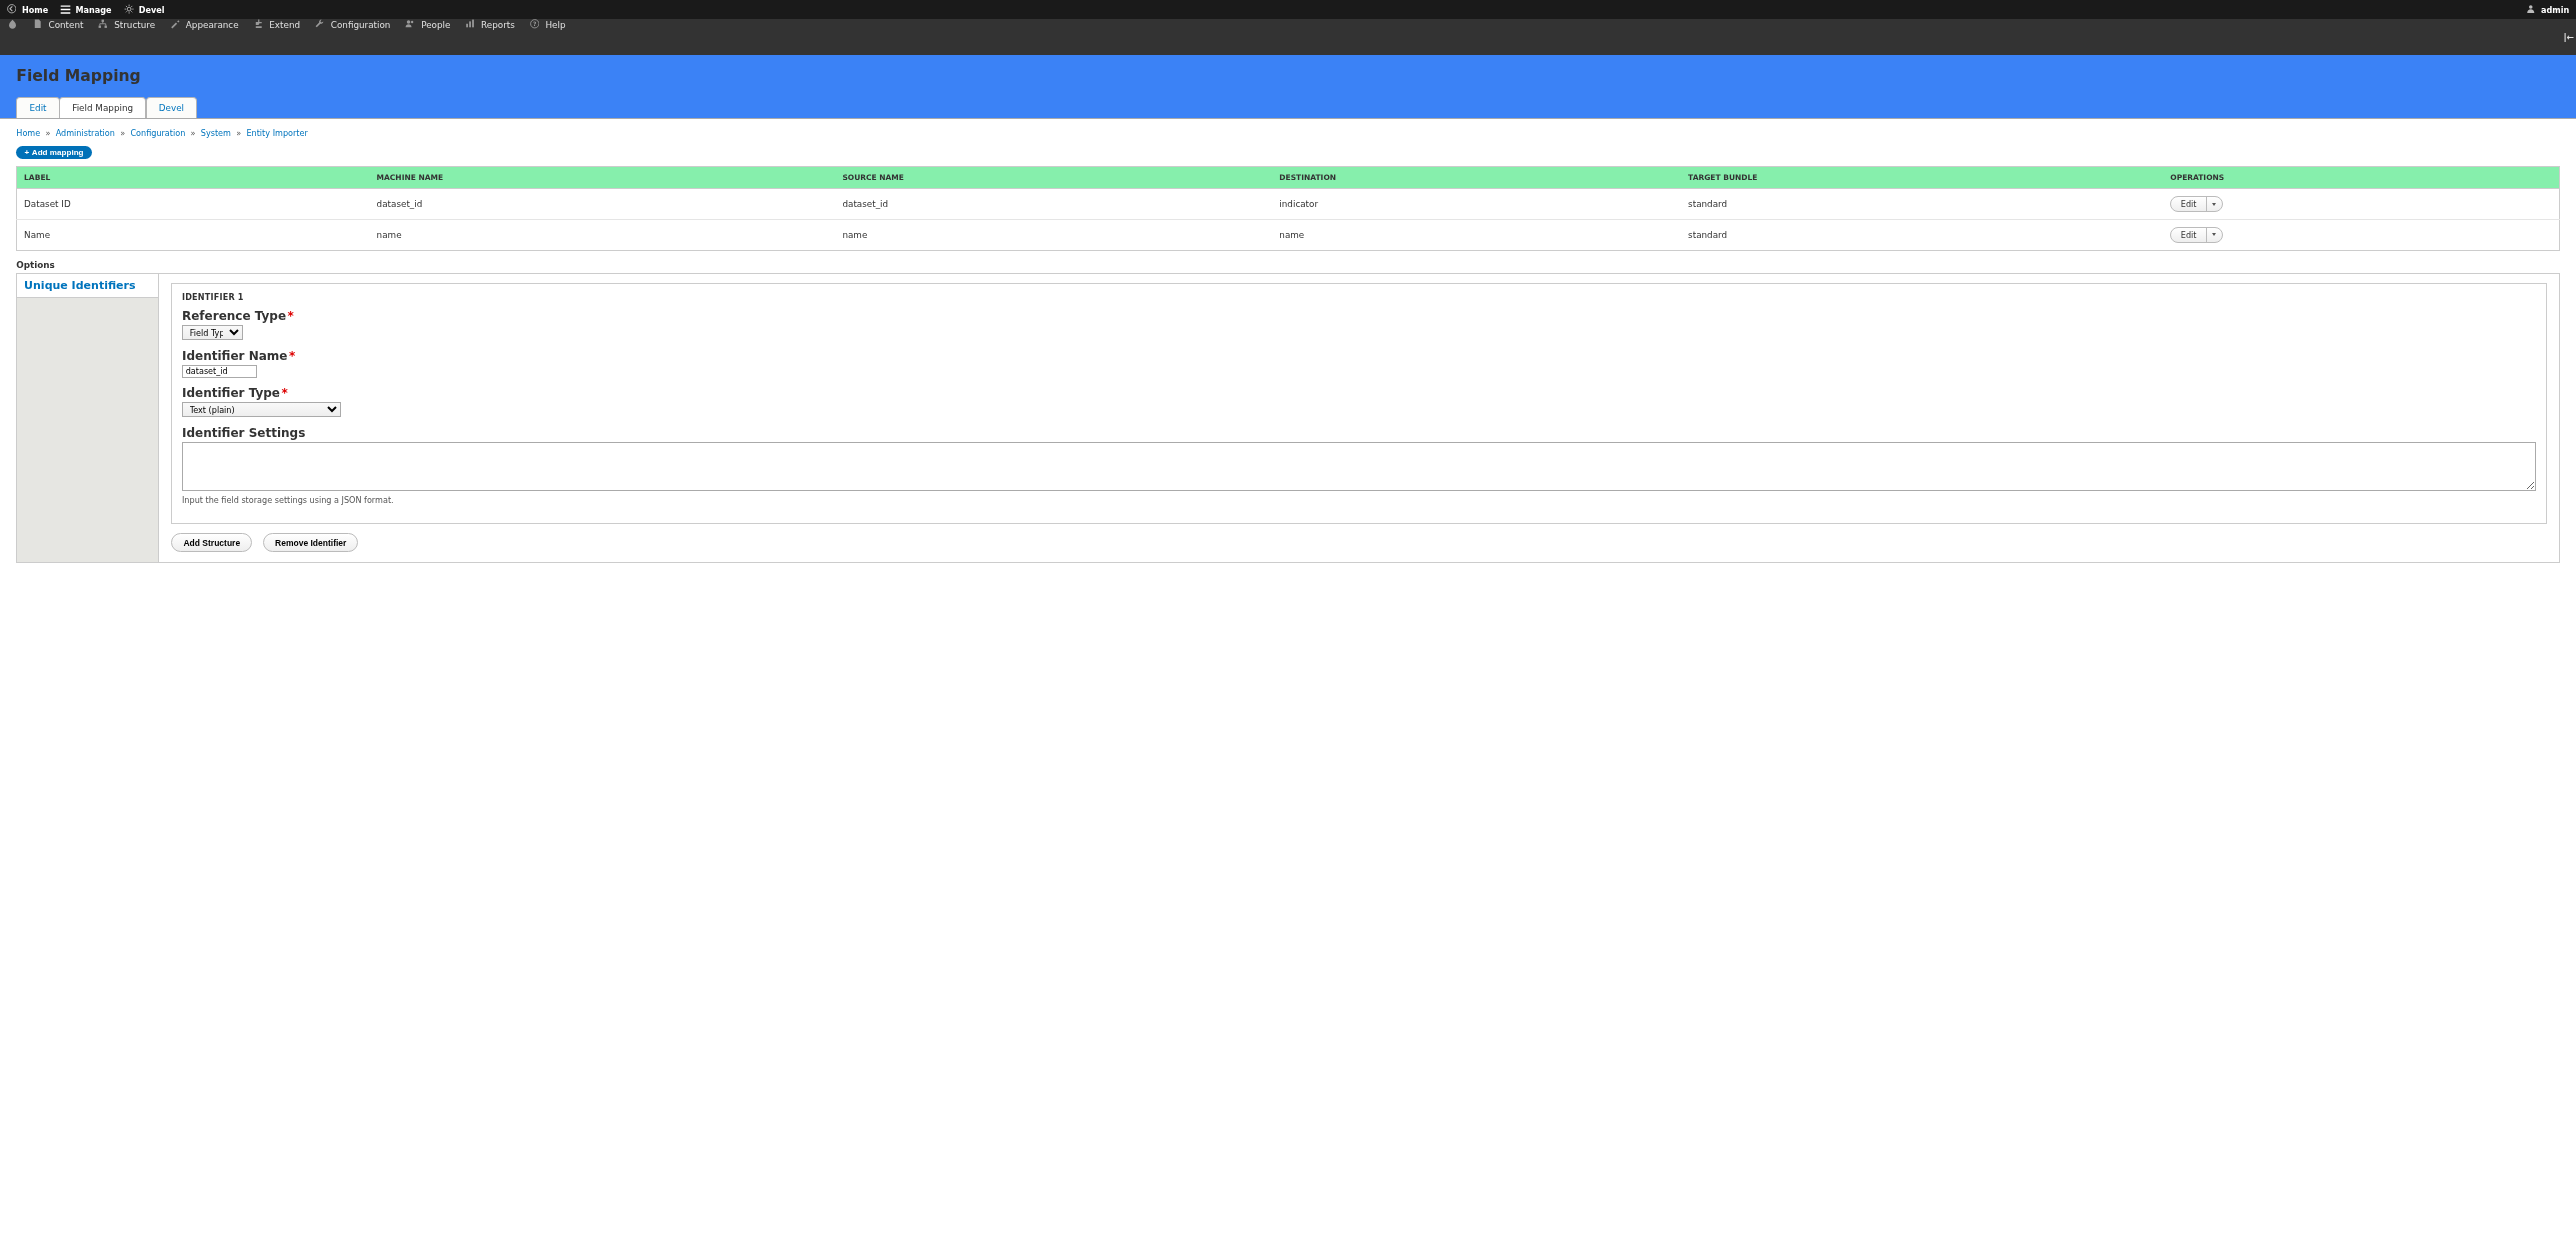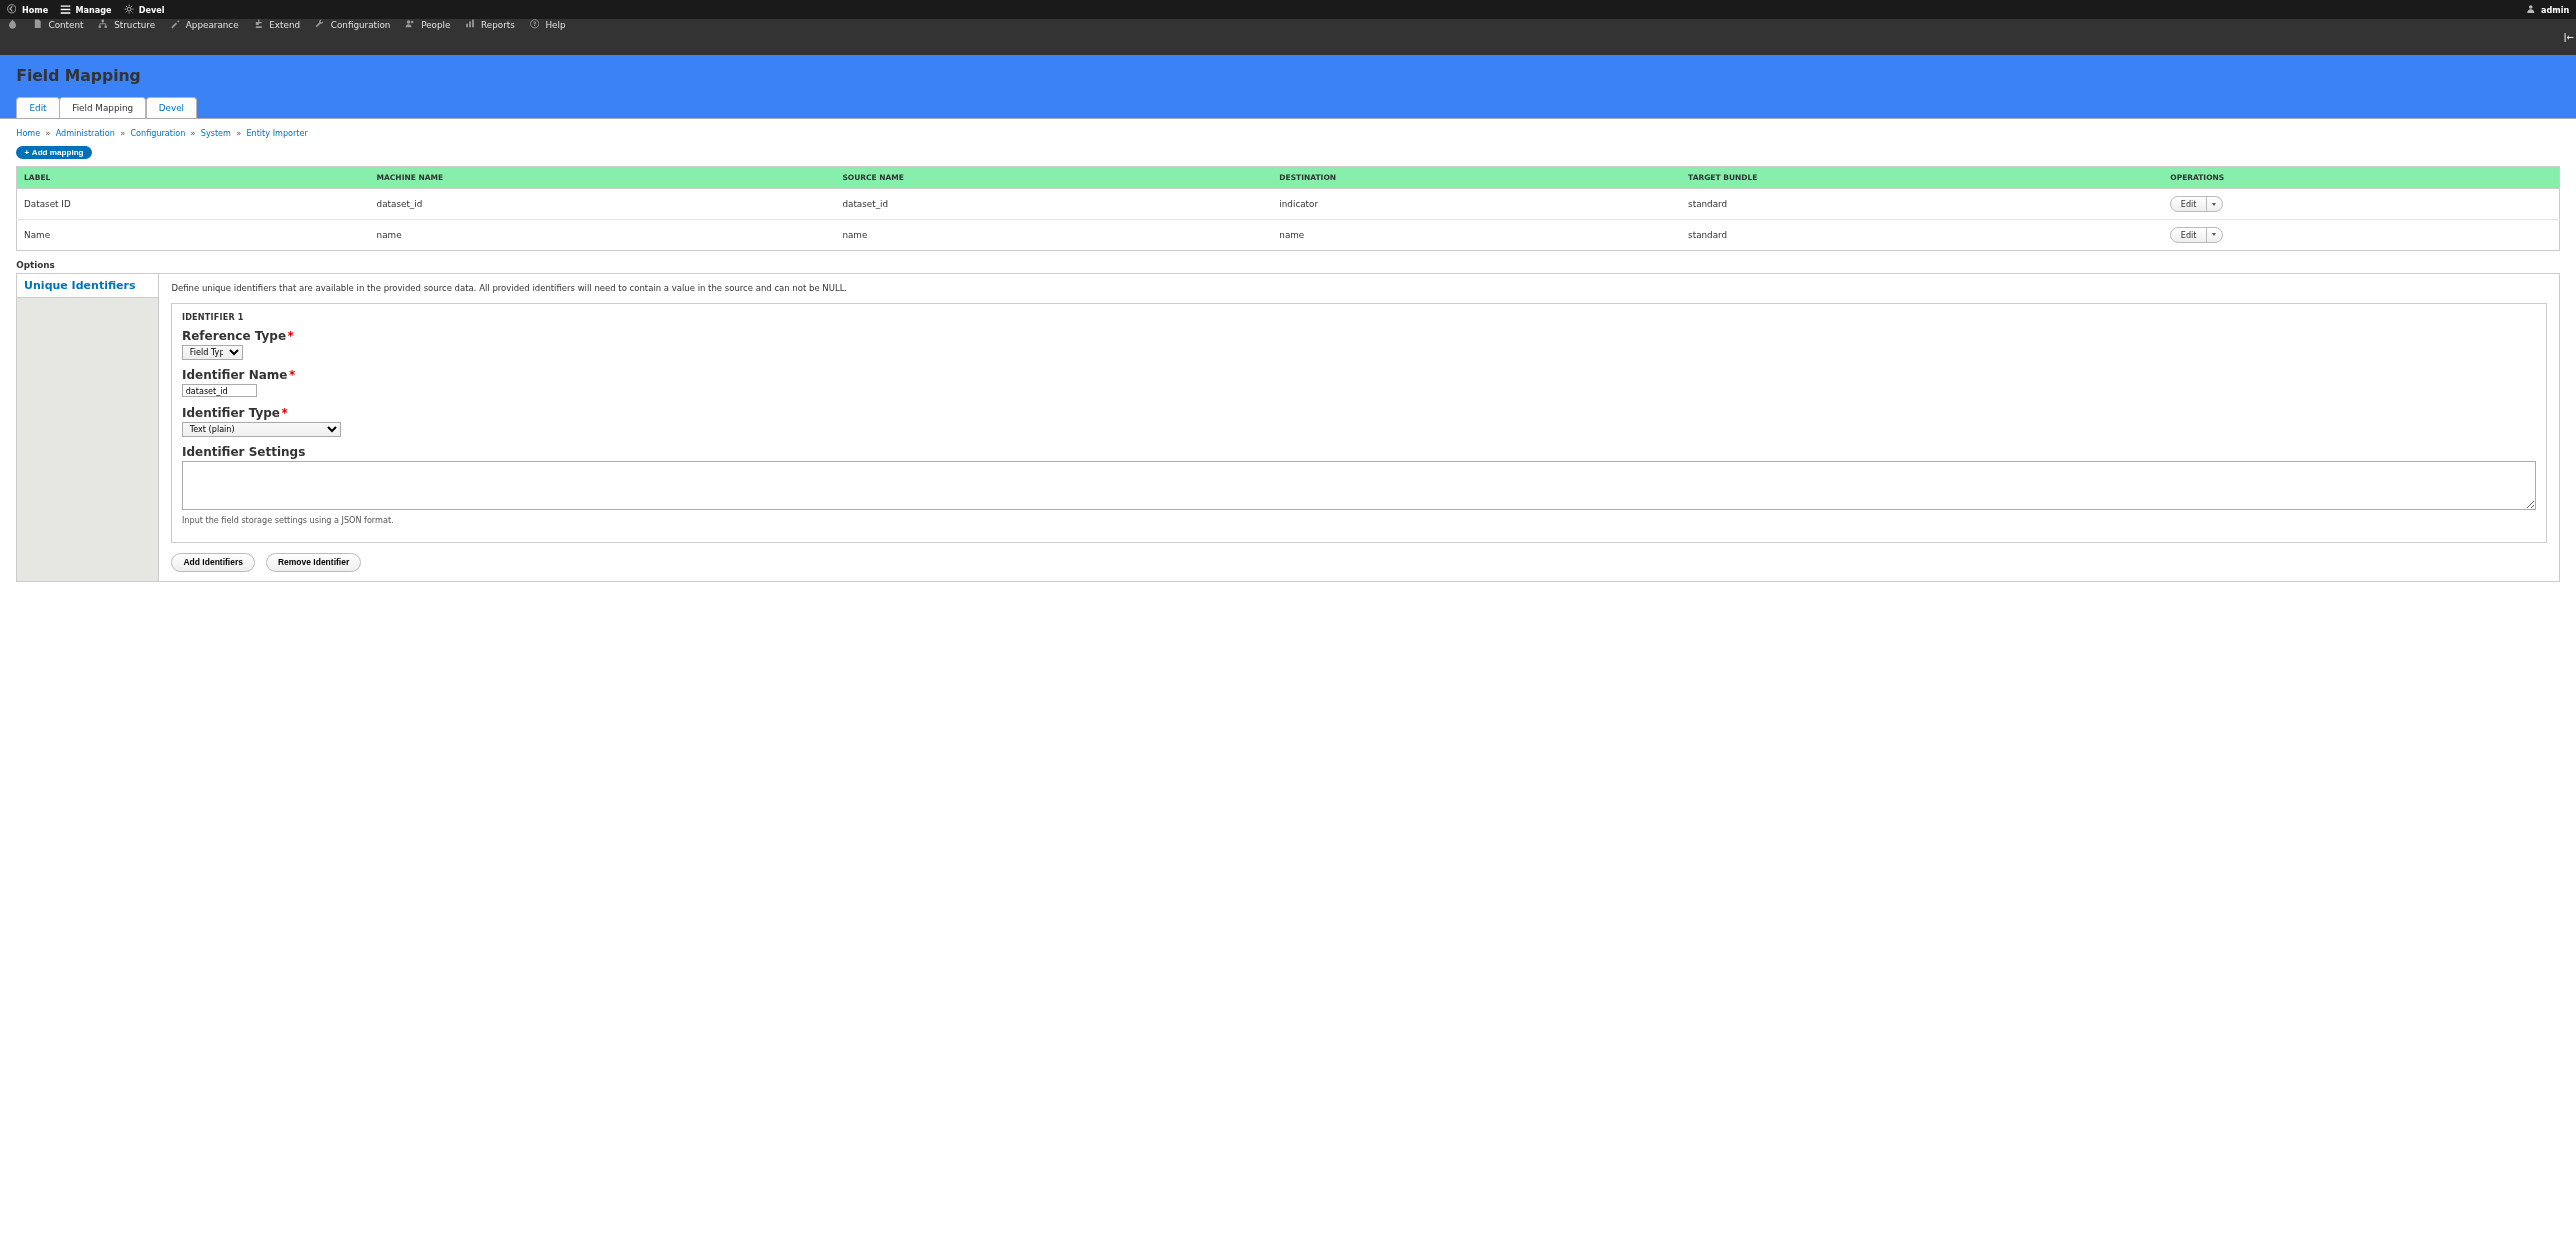--- a/index.html
+++ b/index.html
@@ -269,21 +269,20 @@
       </tbody>
   </table>
 
   <div class="options-label">Options</div>
 
   <div class="options-panel">
     <div class="options-sidebar">
       <div class="options-sidebar-item">Unique Identifiers</div>
     </div>
     <div class="options-content">
-      <div class="options-desc">Define unique identifiers that are available in the provided source data. All provided identifiers will need to contain a value in the source and can not be NULL.</div>
 
       <div class="identifier-box">
         <div class="identifier-title">Identifier 1</div>
 
         <div class="form-row">
           <label class="form-label"><span>Reference Type</span><span class="required">*</span></label>
           <select class="form-select small">
             <option>Field Type</option>
           </select>
         </div>
@@ -300,19 +299,19 @@
           </select>
         </div>
 
         <div class="form-row">
           <label class="form-label">Identifier Settings</label>
           <textarea class="form-textarea" style=""></textarea>
           <div class="form-hint">Input the field storage settings using a JSON format.</div>
         </div>
       </div>
 
-      <button class="btn-secondary">Add Identifiers</button>
+      <button class="btn-secondary">Add Structure</button>
       <button class="btn-secondary">Remove Identifier</button>
     </div>
   </div>
 
 </div>
 
 
 </body></html>

